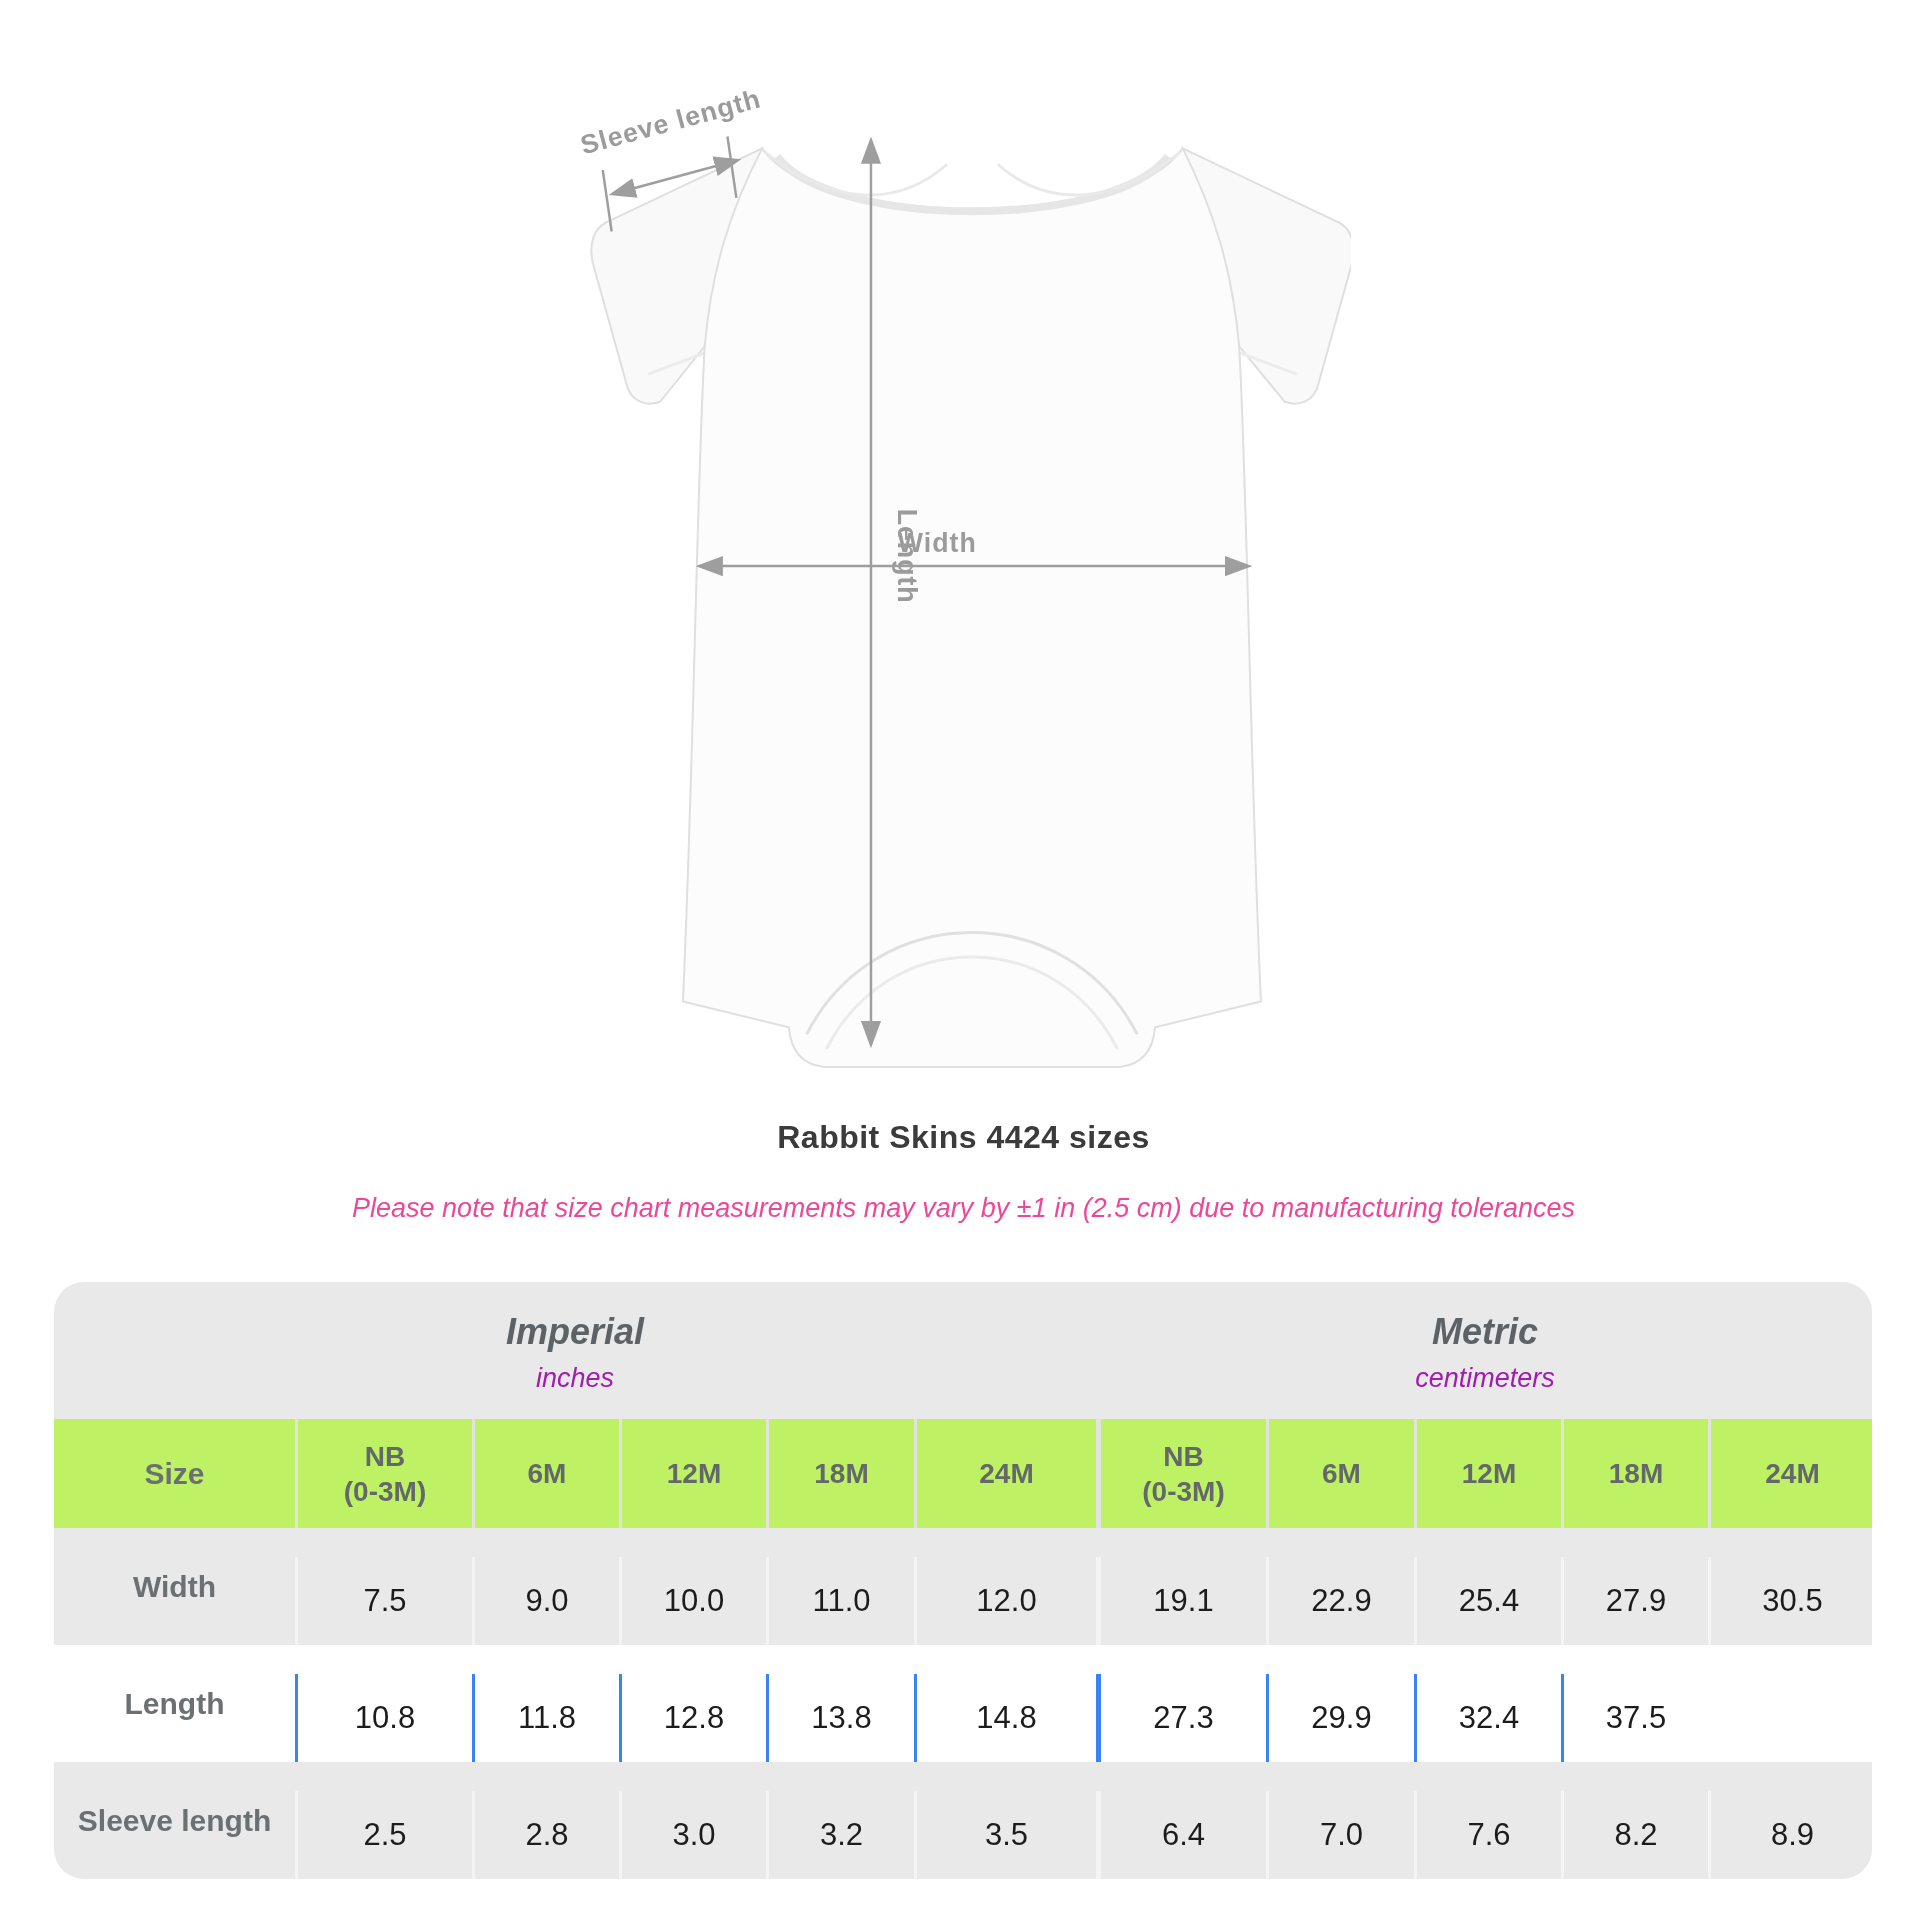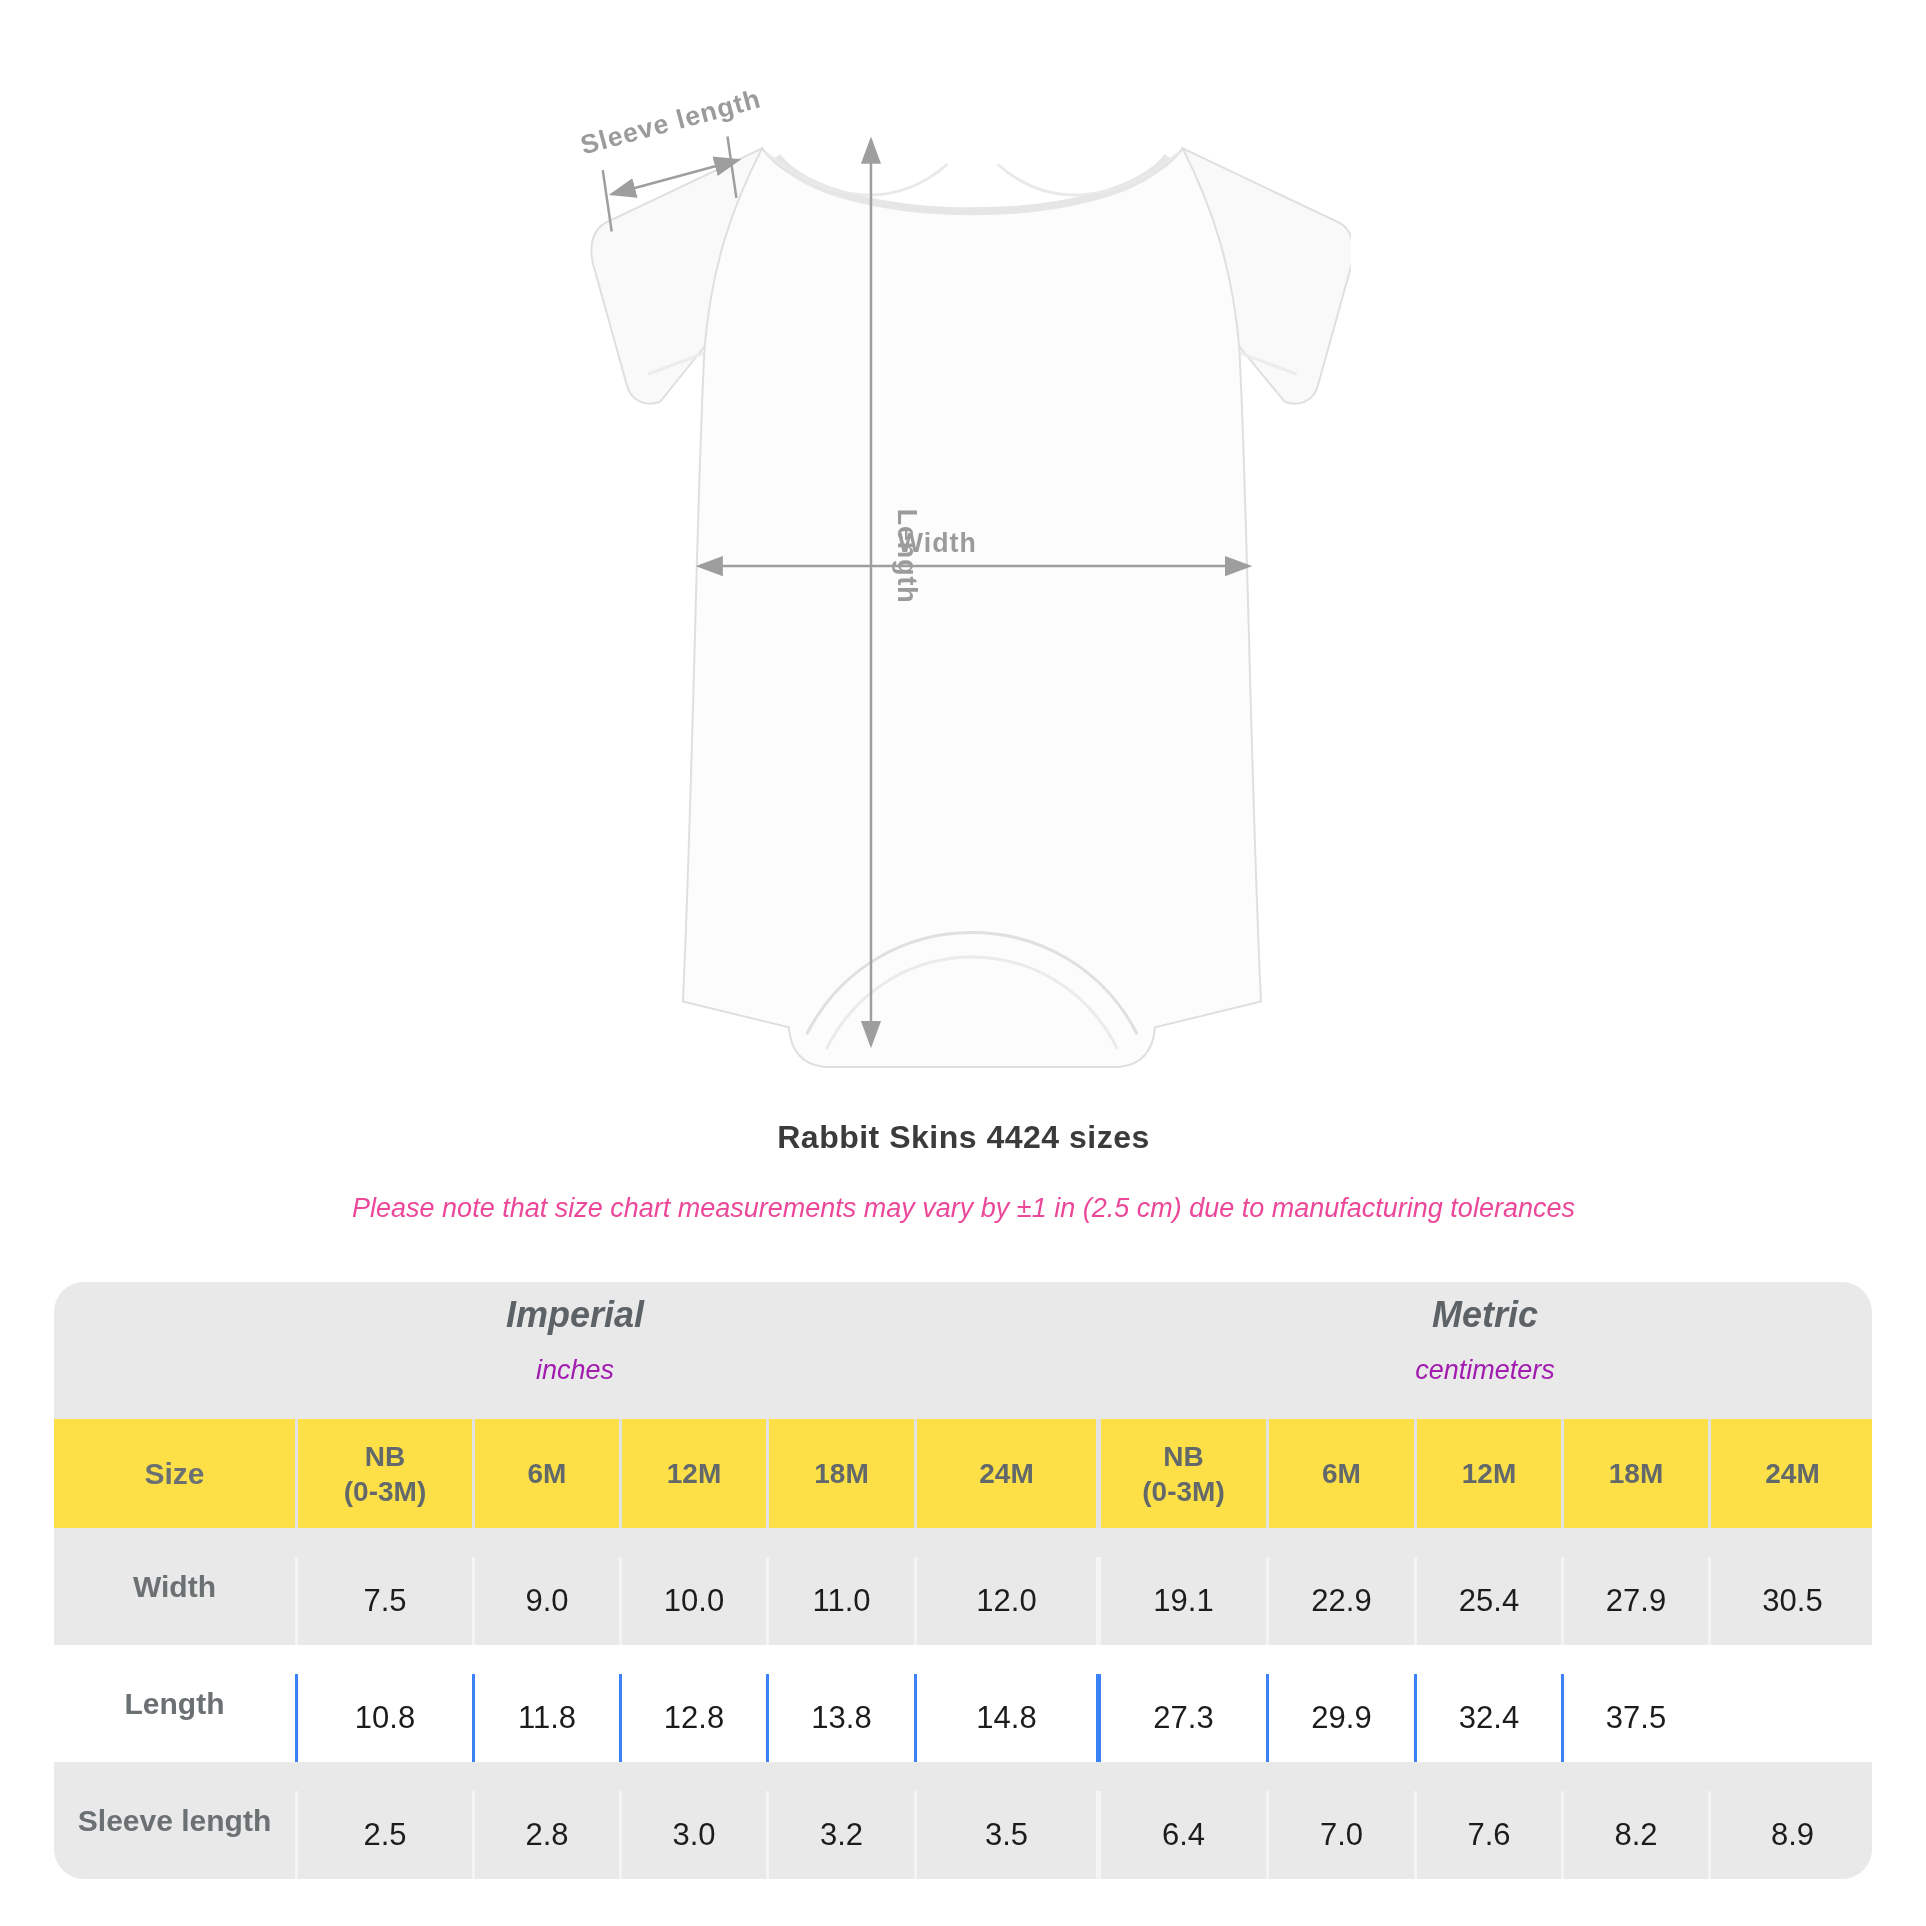--- a/index.html
+++ b/index.html
@@ -24,28 +24,28 @@
   .size-table{
     position:absolute;left:54px;top:1282px;width:1818px;
     border-radius:30px;overflow:hidden;
   }
   .cols{
     display:grid;
     grid-template-columns:241px 177px 147px 147px 148px 182px 170px 148px 147px 147px 166px;
   }
   .band{background:#e9e9e9;height:137px;}
   .band .group{
-    display:flex;flex-direction:column;align-items:center;
-    gap:19px;padding-top:12px;
+    display:flex;flex-direction:column;align-items:center;justify-content:center;
+    gap:10px;padding-top:4px;
   }
   .g-imperial{grid-column:1 / span 6;}
   .g-metric{grid-column:7 / span 5;}
   .group .g-label{font-size:36px;font-weight:bold;font-style:italic;color:#5c6265;}
   .group .g-sub{font-size:27px;font-style:italic;color:#a21caf;}
-  .thead{height:109px;background:#fde047;}
+  .thead{height:109px;background:#bef264;}
   .trow{height:117px;background:#ffffff;}
   .trow.alt{background:#e9e9e9;}
   .c{
     display:flex;align-items:center;justify-content:center;text-align:center;
     white-space:pre-line;line-height:1.25;
   }
   .thead .c{font-size:28px;font-weight:bold;color:#63696b;}
   .c.row-label{font-size:30px;font-weight:bold;color:#6b7173;}
   .c.val{font-size:31px;color:#1c1c1c;margin-top:29px;}
   .thead .c:not(:first-child){border-left:3px solid #e2e2e2;}

